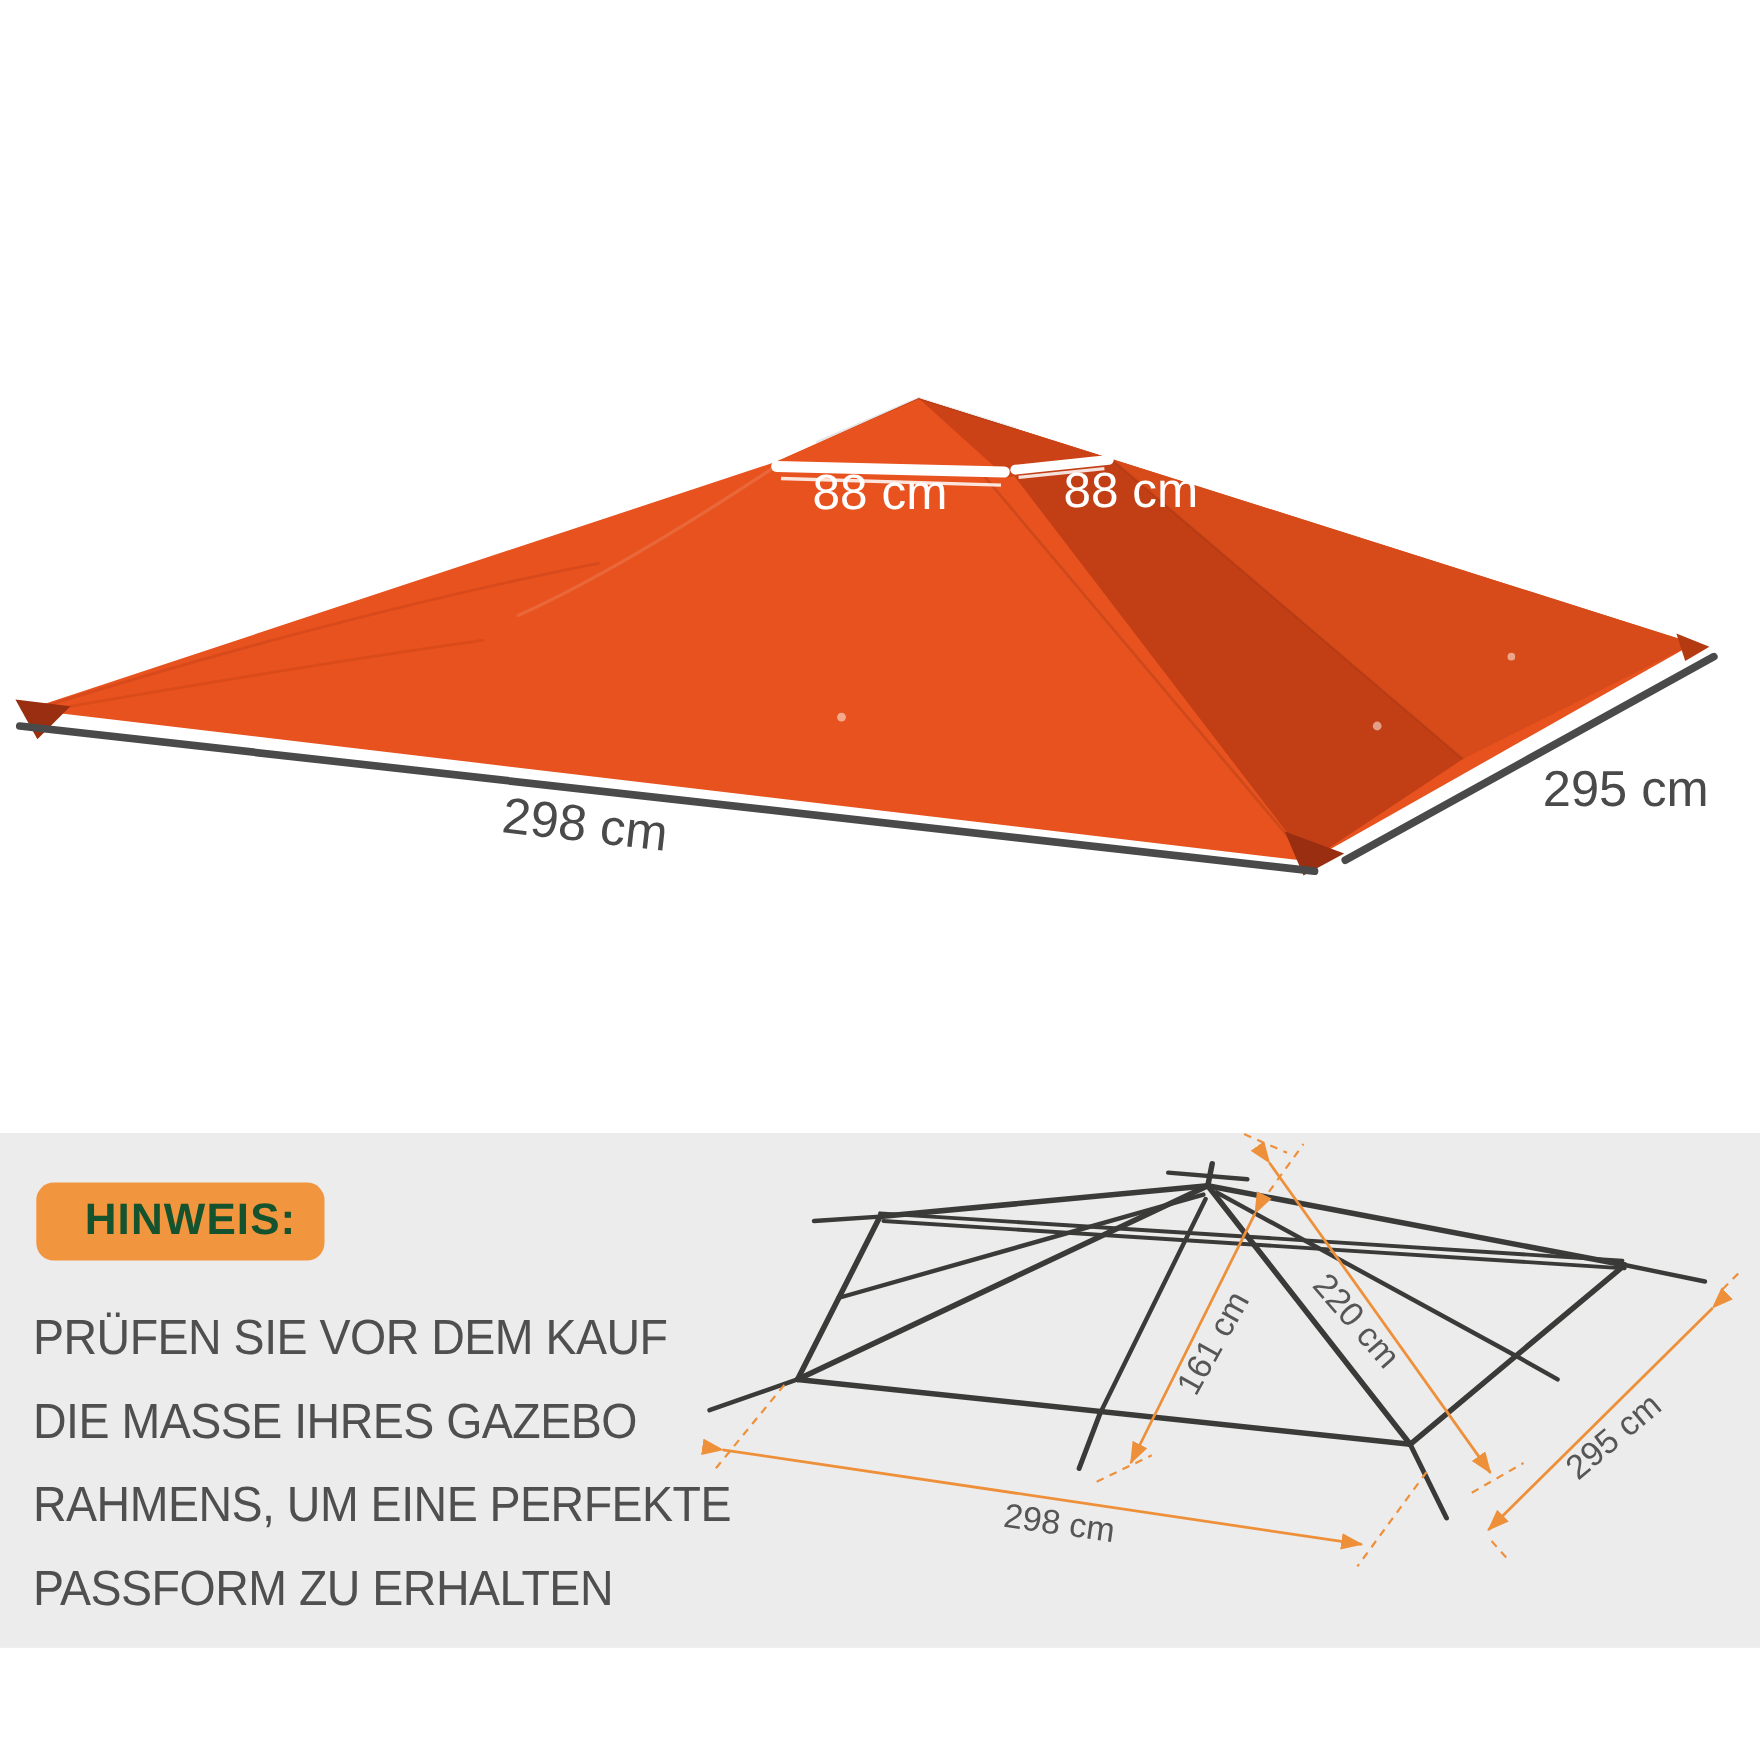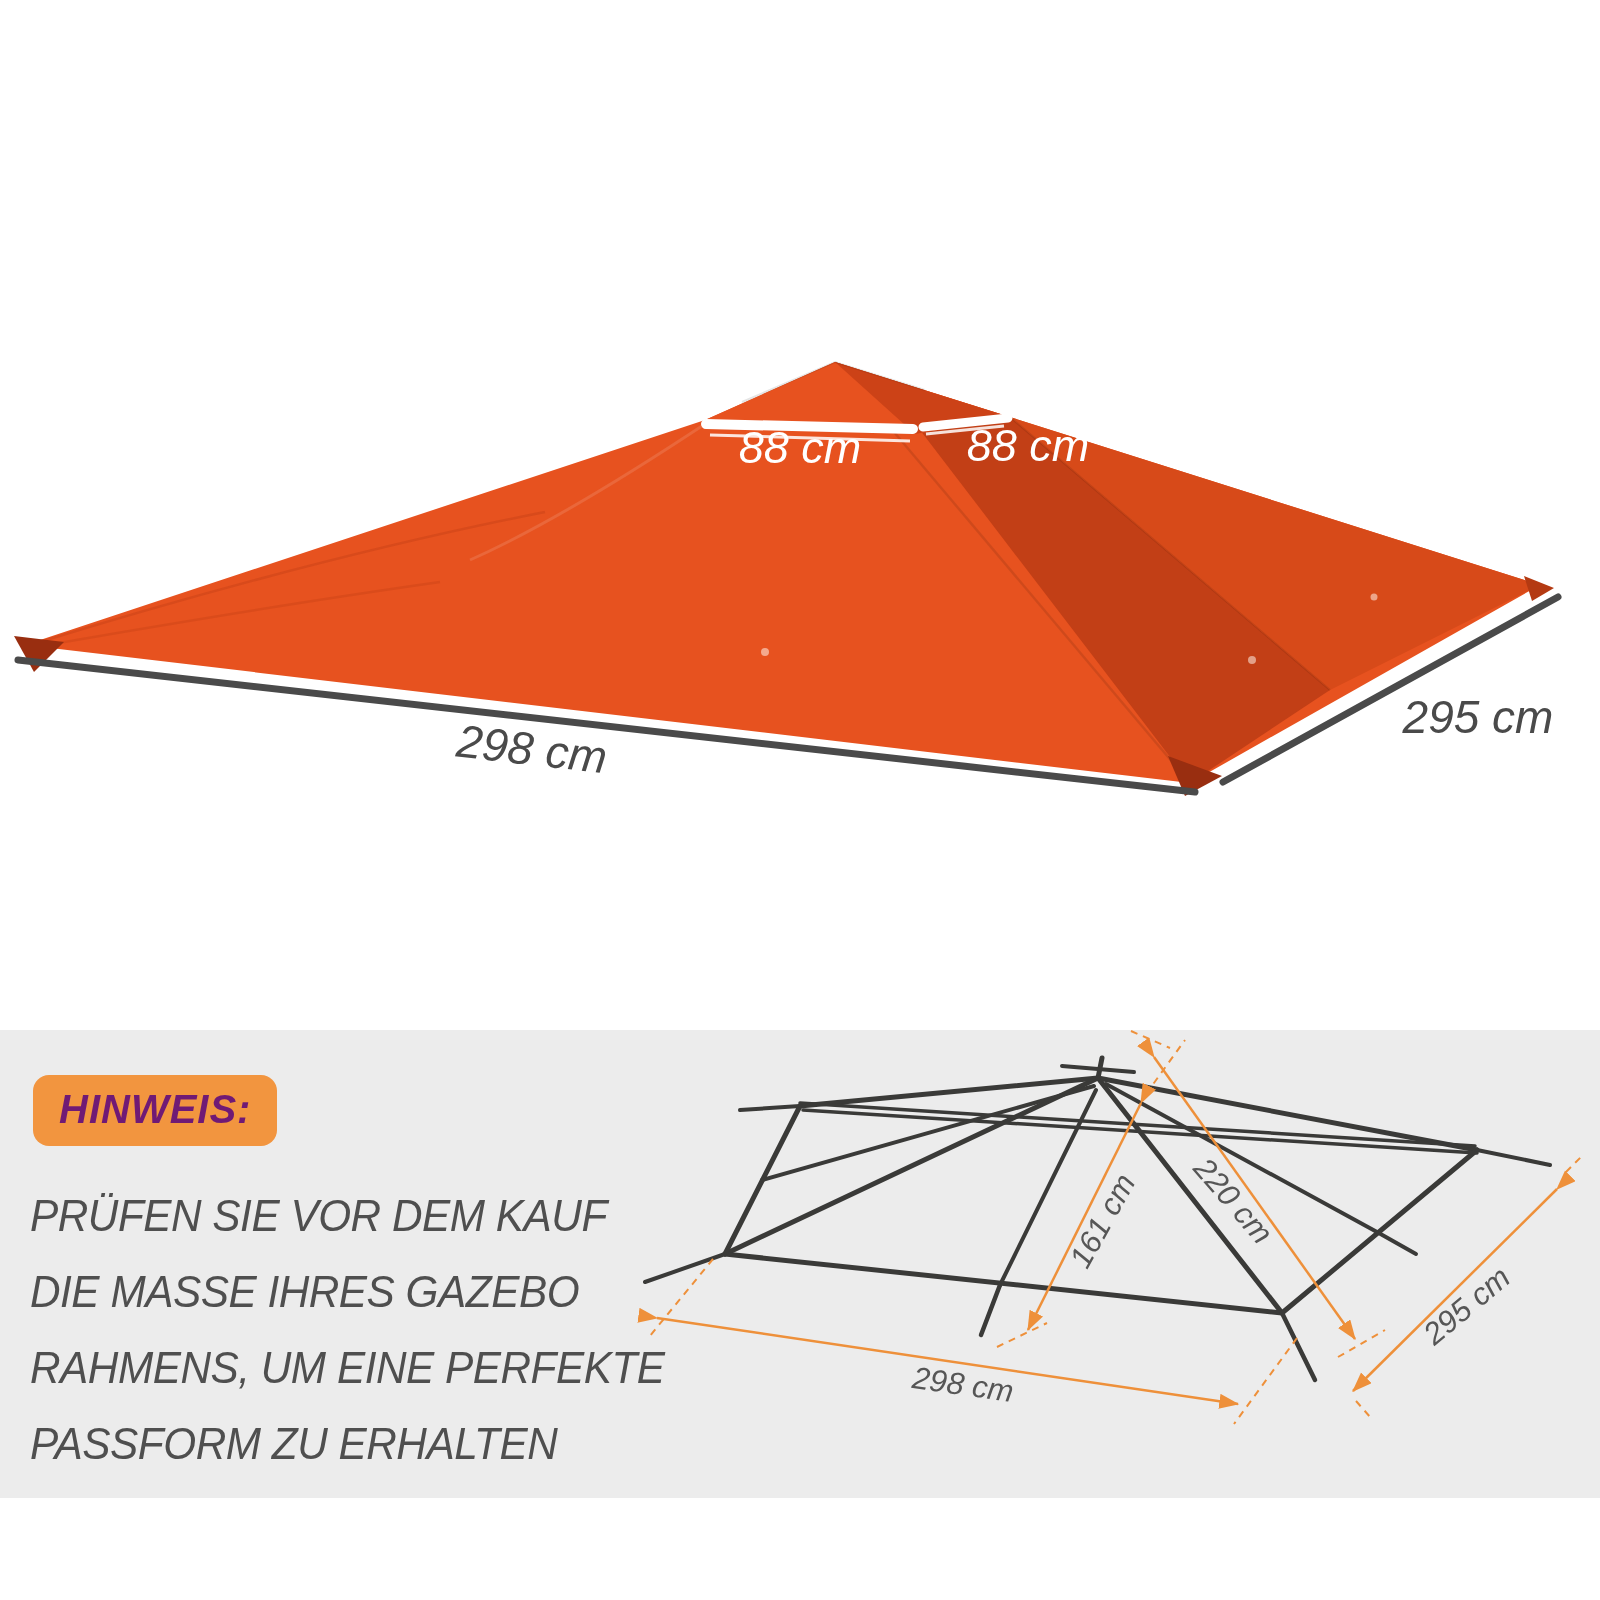--- a/index.html
+++ b/index.html
@@ -1,29 +1,29 @@
 <!DOCTYPE html>
 <html><head>
 <meta charset="utf-8">
 <style>
   html,body{margin:0;padding:0;background:#fff;}
   .stage{
     position:relative;width:1600px;height:1600px;background:#ffffff;
-    font-family:"Liberation Sans",sans-serif;overflow:hidden;font-style:italic;
+    font-family:"Liberation Sans",sans-serif;overflow:hidden;
   }
   .note-band{position:absolute;left:0;top:1030px;width:1600px;height:468px;background:#ececec;}
   .art{position:absolute;left:0;top:0;width:1600px;height:1600px;}
   .lbl{position:absolute;white-space:nowrap;text-align:center;}
   .lbl-vent{width:210px;font-size:45px;color:#ffffff;}
   .lbl-photo{font-size:46px;color:#4a4a4a;}
   .lbl-diagram{font-size:31px;color:#565656;width:170px;}
   .badge{
-    position:absolute;left:33px;top:1075px;background:#f2953f;color:#701a75;
+    position:absolute;left:33px;top:1075px;background:#f2953f;color:#14532d;
     font-size:40px;font-weight:bold;letter-spacing:1px;
-    padding:12px 26px 14px 26px;border-radius:16px;
+    padding:12px 26px 14px 44px;border-radius:16px;
   }
   .note-text{
     position:absolute;left:30px;top:1178px;width:680px;
     font-size:45px;line-height:76px;color:#4f4f4f;letter-spacing:-0.5px;
     transform:scaleX(0.94);transform-origin:left top;
   }
   .note-line{white-space:nowrap;}
 </style>
 </head>
 <body>

